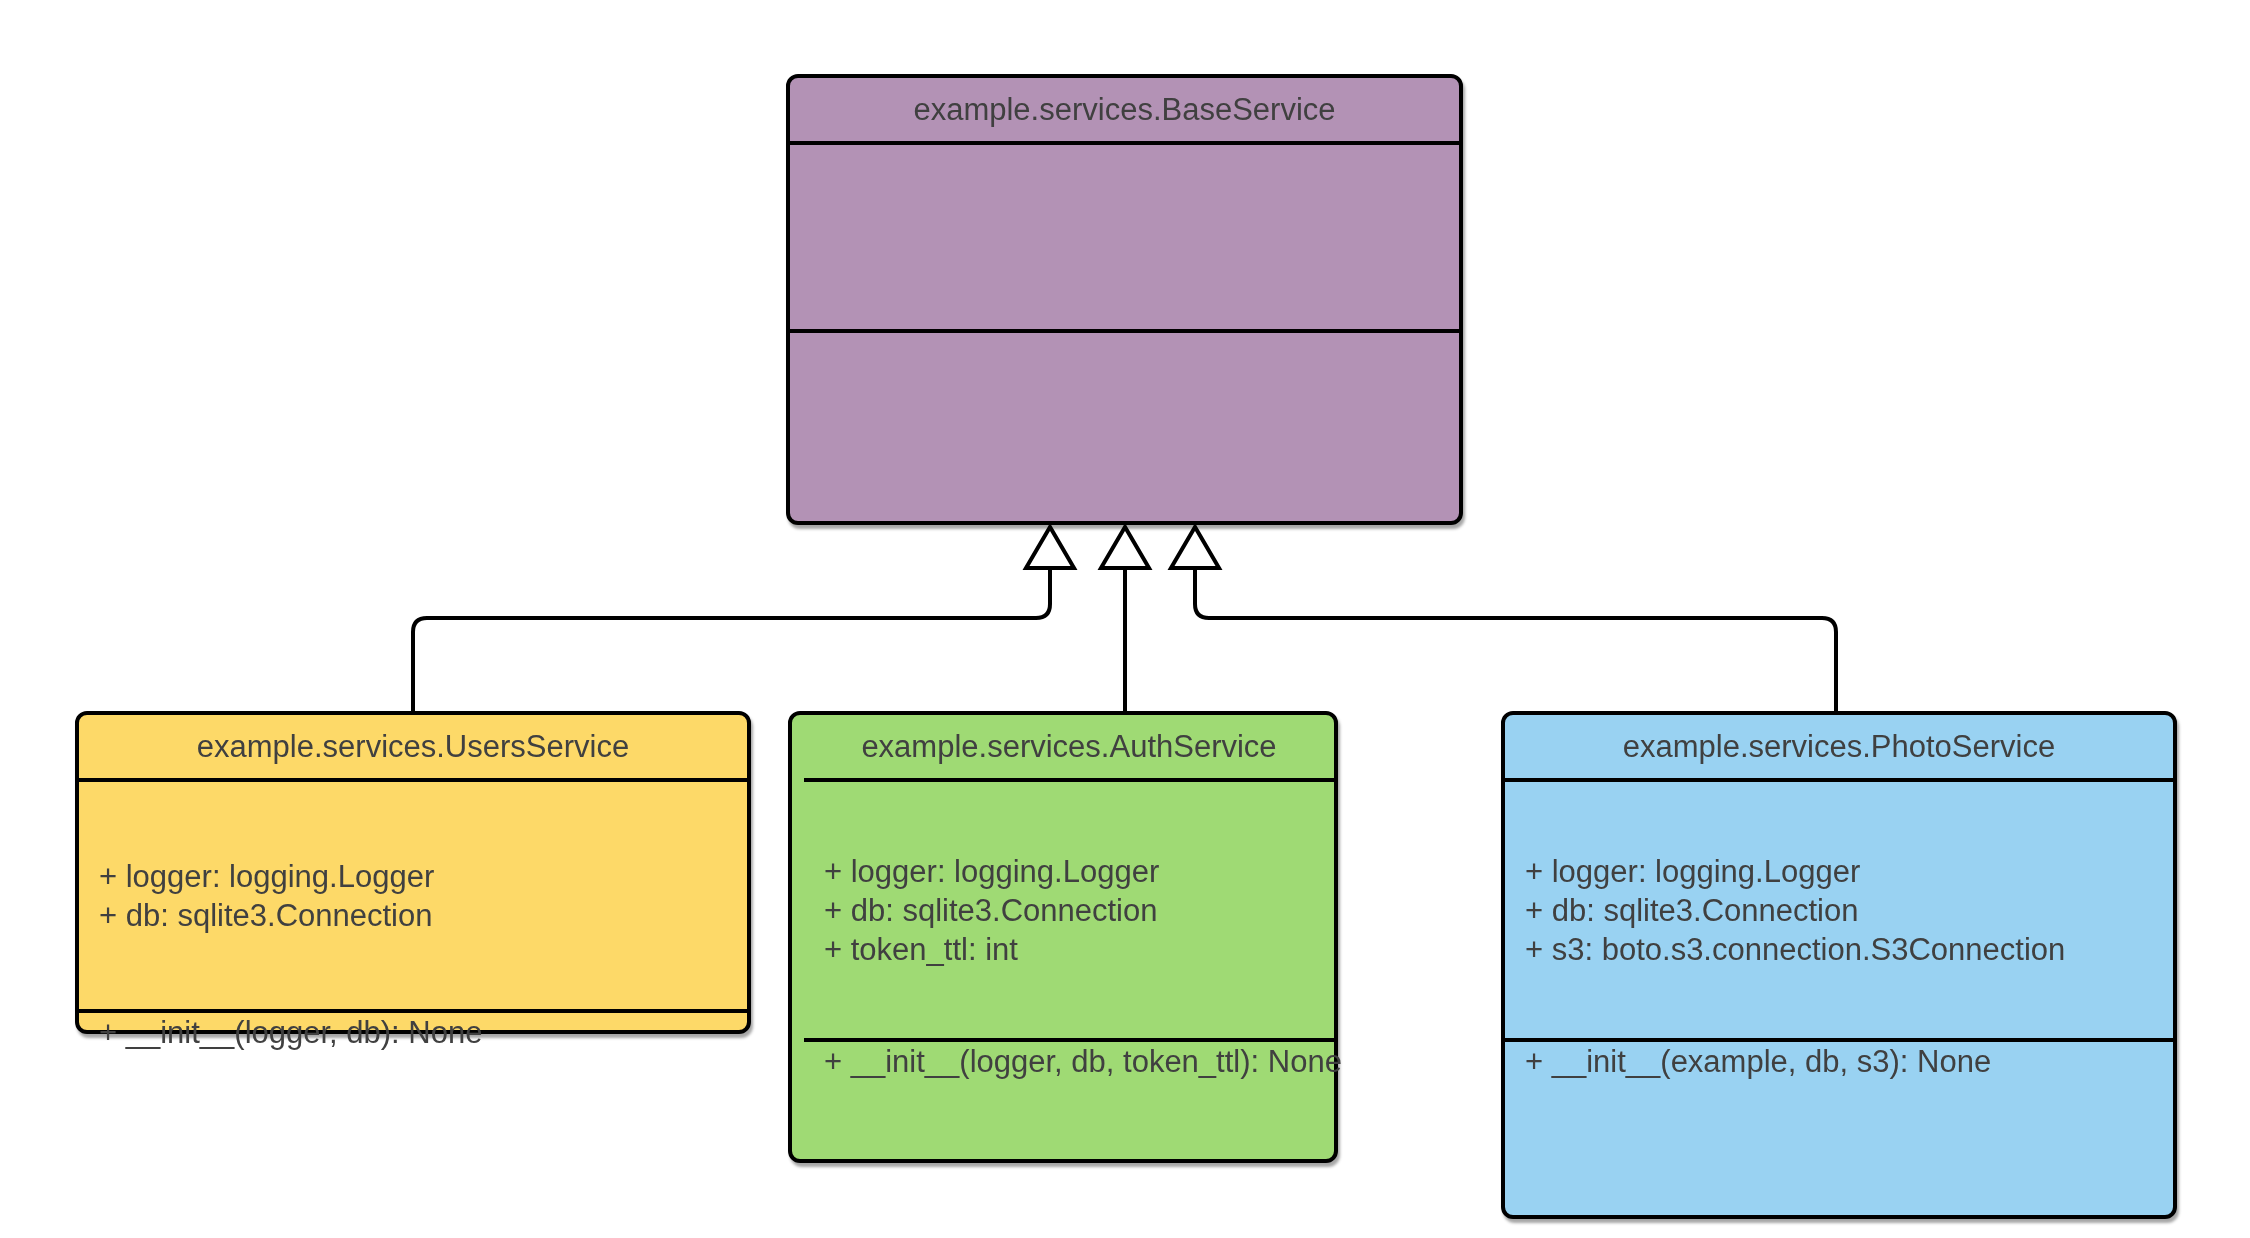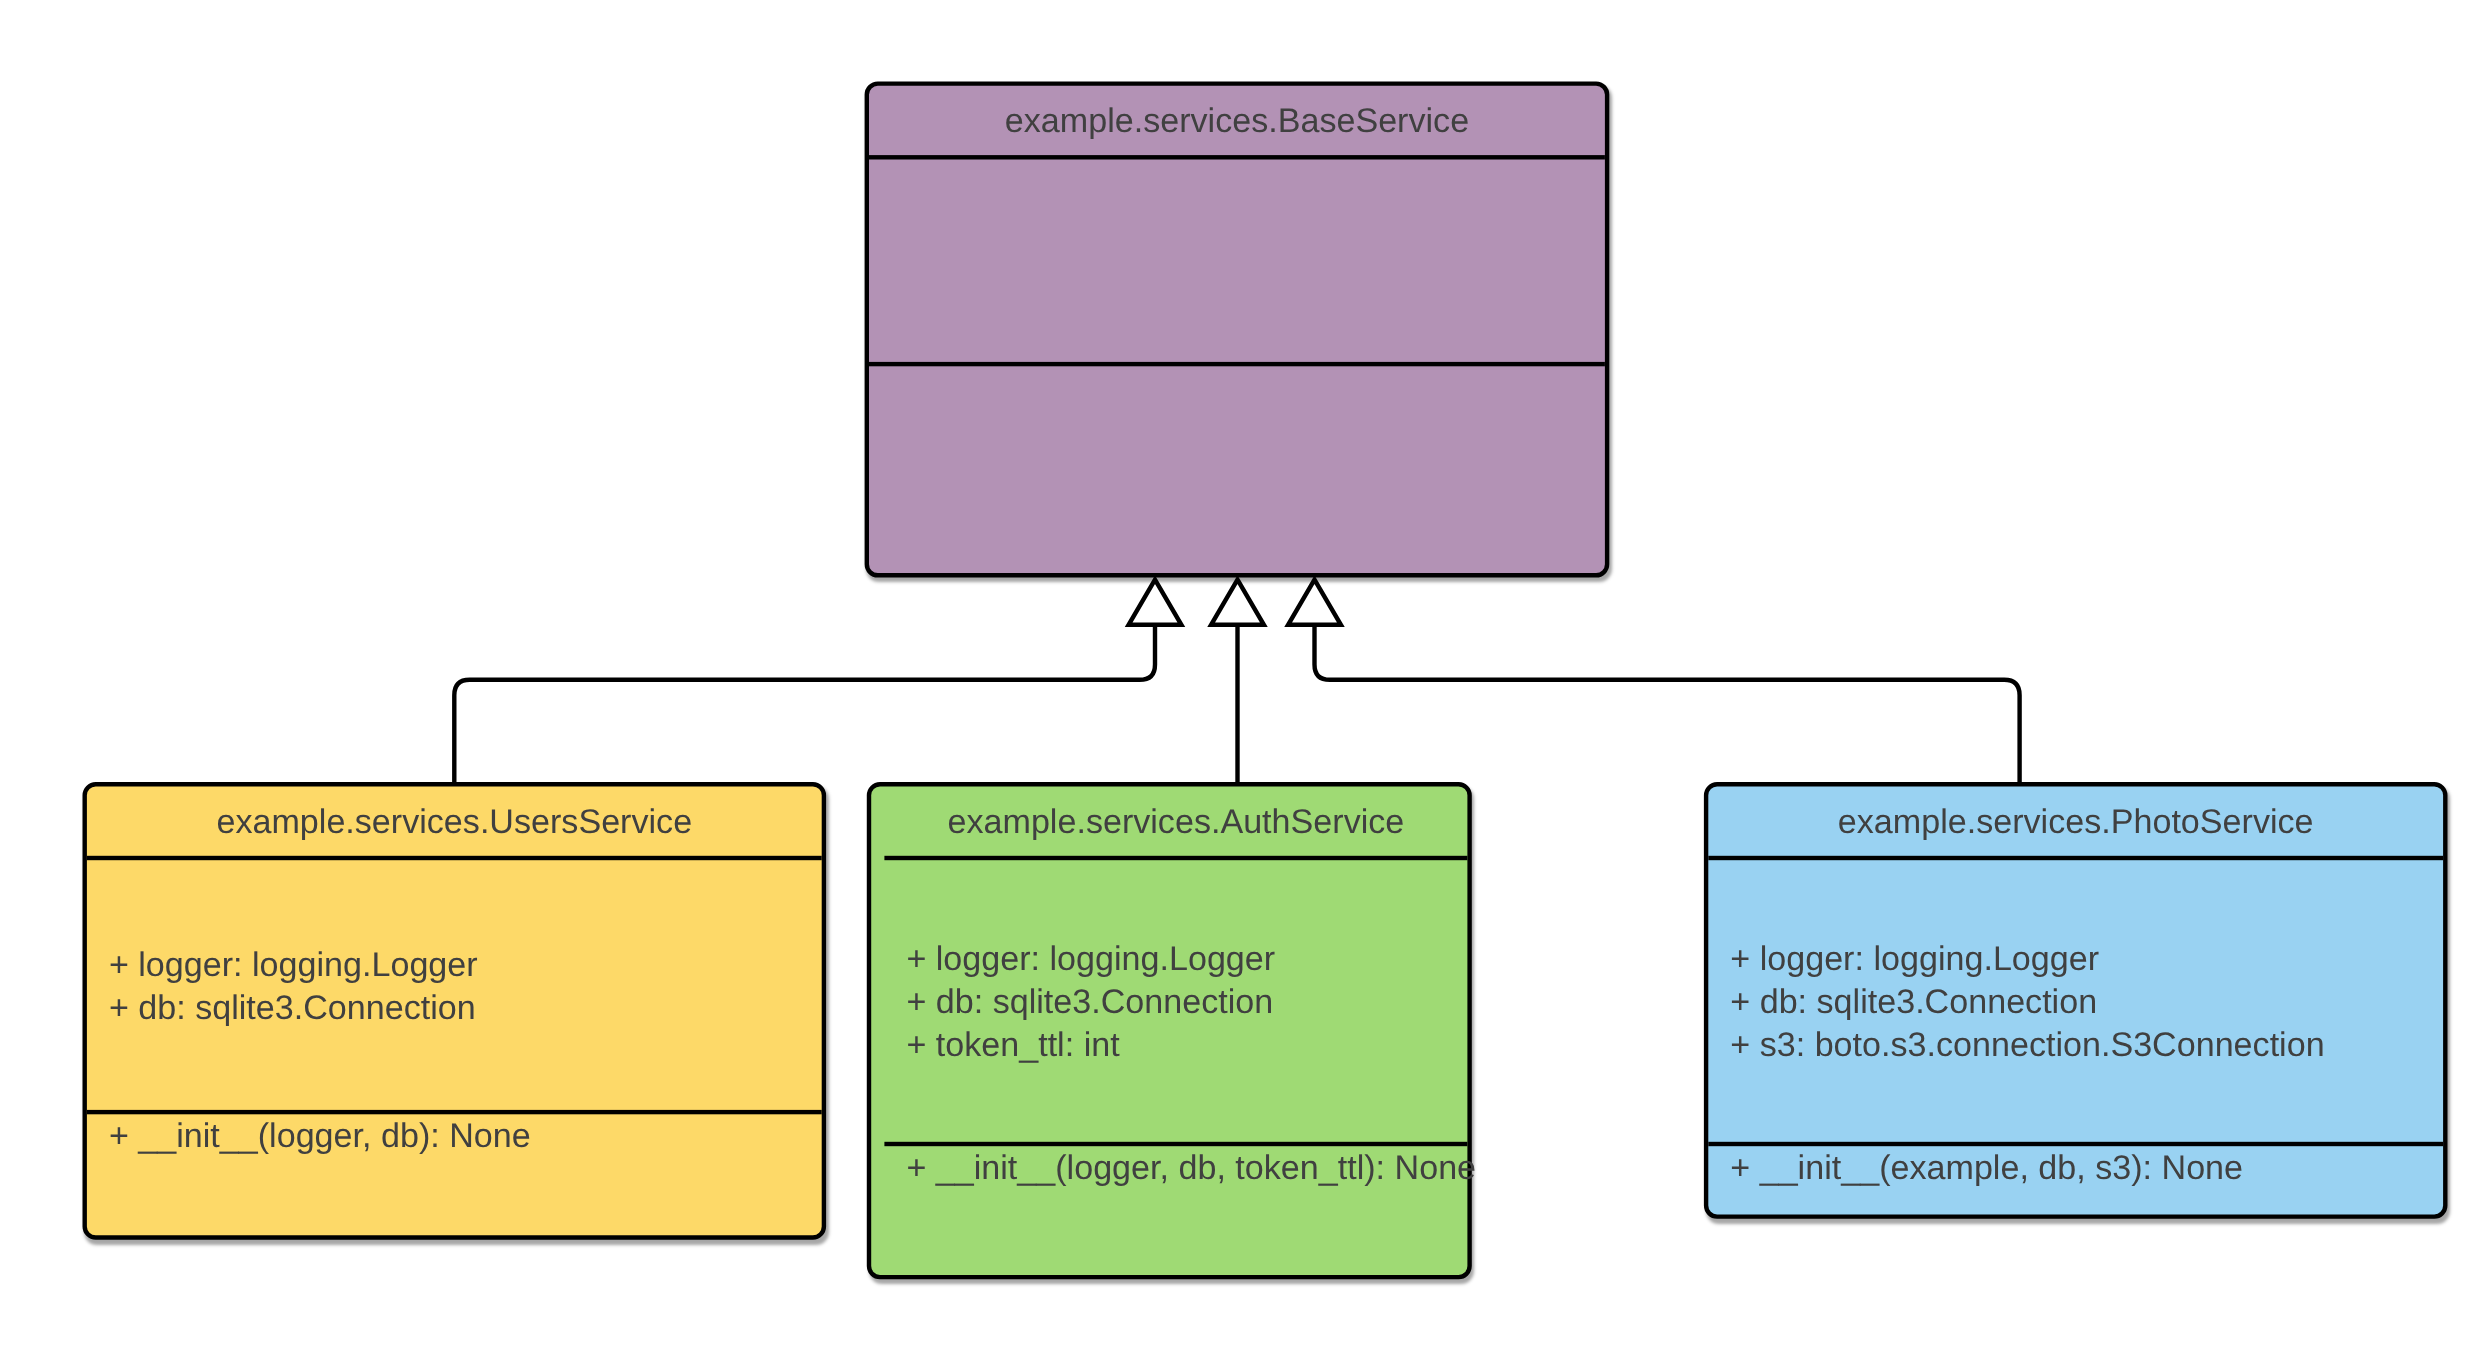--- a/index.html
+++ b/index.html
@@ -80,21 +80,21 @@
     <polygon points="1125,527 1101,568 1149,568" fill="#ffffff" stroke="#000000" stroke-width="4"></polygon>
     <polygon points="1195,527 1171,568 1219,568" fill="#ffffff" stroke="#000000" stroke-width="4"></polygon>
   </svg>
 
   <div class="uml-class" style="left: 786px; top: 74px; width: 677px; height: 451px; background-color: rgb(179, 146, 181);">
     <div class="uml-title">example.services.BaseService</div>
     <div class="uml-attrs" style="flex:0 0 184px;"></div>
     <div class="uml-methods"></div>
   </div>
 
-  <div class="uml-class" style="left: 75px; top: 711px; width: 676px; height: 416px; background-color: rgb(253, 217, 104);">
+  <div class="uml-class" style="left: 75px; top: 711px; width: 676px; height: 323px; background-color: rgb(253, 217, 104);">
     <div class="uml-title">example.services.UsersService</div>
     <div class="uml-attrs" style="flex:0 0 227px;">
       <div class="uml-line">+ logger: logging.Logger</div>
       <div class="uml-line">+ db: sqlite3.Connection</div>
     </div>
     <div class="uml-methods">
       <div class="uml-line">+ __init__(logger, db): None</div>
     </div>
   </div>
 
@@ -103,21 +103,21 @@
     <div class="uml-attrs" style="flex:0 0 256px;">
       <div class="uml-line">+ logger: logging.Logger</div>
       <div class="uml-line">+ db: sqlite3.Connection</div>
       <div class="uml-line">+ token_ttl: int</div>
     </div>
     <div class="uml-methods">
       <div class="uml-line">+ __init__(logger, db, token_ttl): None</div>
     </div>
   </div>
 
-  <div class="uml-class" style="left: 1501px; top: 711px; width: 676px; height: 397px; background-color: rgb(153, 210, 242); margin-left: 48px;">
+  <div class="uml-class" style="left: 1501px; top: 711px; width: 676px; height: 508px; background-color: rgb(153, 210, 242);">
     <div class="uml-title">example.services.PhotoService</div>
     <div class="uml-attrs" style="flex:0 0 256px;">
       <div class="uml-line">+ logger: logging.Logger</div>
       <div class="uml-line">+ db: sqlite3.Connection</div>
       <div class="uml-line">+ s3: boto.s3.connection.S3Connection</div>
     </div>
     <div class="uml-methods">
       <div class="uml-line">+ __init__(example, db, s3): None</div>
     </div>
   </div>

